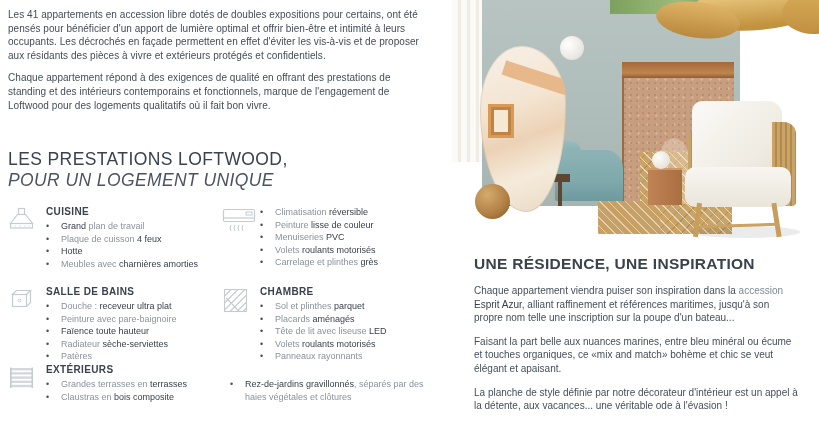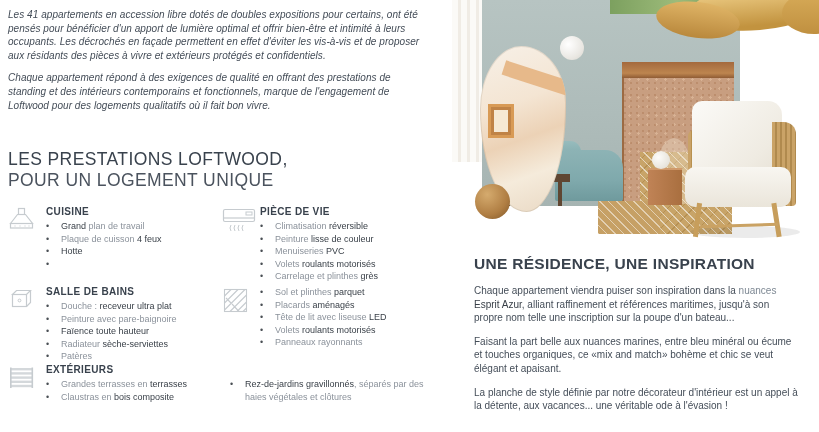--- a/index.html
+++ b/index.html
@@ -1,25 +1,25 @@
 <!DOCTYPE html>
 <html><head>
 <meta charset="utf-8">
 <style>
   html,body{margin:0;padding:0;background:#ffffff;}
   .page{position:relative;width:819px;height:432px;background:#ffffff;overflow:hidden;
         font-family:"Liberation Sans",sans-serif;color:#454e59;}
 
   
   .intro{position:absolute;left:8px;top:8px;width:420px;}
-  .intro p{margin:0 0 9px;font-size:10px;line-height:13.6px;color:#434c57;letter-spacing:.05px;font-style:italic;}
+  .intro p{margin:0 0 9px;font-size:10px;line-height:13.6px;color:#434c57;letter-spacing:.05px;}
 
   .main-title{position:absolute;left:8px;top:149px;}
   .main-title .l1{font-size:17.5px;font-weight:400;color:#39424d;letter-spacing:.4px;line-height:21px;}
-  .main-title .l2{font-size:17.5px;font-weight:400;color:#4b535e;letter-spacing:.4px;line-height:21px;}
+  .main-title .l2{font-size:17.5px;font-weight:400;color:#4b535e;letter-spacing:.4px;line-height:21px;font-style:italic;}
 
   
   #features-grid{position:absolute;left:8px;top:206px;width:447px;display:grid;
                  grid-template-columns:214px 233px;grid-template-rows:80px 78px auto;}
   .section{position:relative;padding-left:38px;}
   .section.no-icon{padding-left:8px;}
   .section .icon{position:absolute;left:0;top:1px;width:34px;height:32px;}
   .sec-title{font-size:10px;font-weight:700;color:#39424d;letter-spacing:.35px;margin:0 0 3px;}
   .features-list{list-style:none;margin:0;padding:0;}
   .features-list li{display:flex;font-size:9px;line-height:12.6px;color:#8b929b;}
@@ -136,31 +136,31 @@
           <li>
             <span class="dot">•</span>
             <span><span>Plaque de cuisson </span><span class="seg-bold">4 feux</span></span>
           </li>
           <li>
             <span class="dot">•</span>
             <span><span class="seg-bold">Hotte</span></span>
           </li>
           <li>
             <span class="dot">•</span>
+            <span><span>Meubles avec </span><span class="seg-bold">charnières amorties</span></span>
           </li>
         </ul>
       </div>
       <div class="section">
         <span class="icon"><svg width="34" height="30" viewBox="0 0 34 30" fill="none" stroke="#c6cbcf" stroke-width="1.2">
             <rect x="1.5" y="2.5" width="31" height="12" rx="1.5"></rect>
             <path d="M1.5 11 H32.5"></path>
             <rect x="24" y="5" width="6" height="3" stroke-width="1"></rect>
             <path d="M9 18 q-2 3 0 6 M13 18 q-2 3 0 6 M17 18 q-2 3 0 6 M21 18 q-2 3 0 6" stroke-width="1"></path>
           </svg></span>
-        <div class="sec-title">PIÈCE DE VIE</div>
         <ul class="features-list">
           <li>
             <span class="dot">•</span>
             <span><span>Climatisation </span><span class="seg-bold">réversible</span></span>
           </li>
           <li>
             <span class="dot">•</span>
             <span><span>Peinture </span><span class="seg-bold">lisse de couleur</span></span>
           </li>
           <li>
@@ -206,20 +206,21 @@
             <span class="dot">•</span>
             <span><span>Patères</span></span>
           </li>
         </ul>
       </div>
       <div class="section">
         <span class="icon"><svg width="27" height="27" viewBox="0 0 27 27" fill="none" stroke="#c6cbcf" stroke-width="1.1">
             <rect x="2.5" y="2.5" width="22" height="22"></rect>
             <path d="M2.5 9 L9 2.5 M2.5 16 L16 2.5 M2.5 23 L23 2.5 M8 24.5 L24.5 8 M15 24.5 L24.5 15 M21 24.5 L24.5 21 M10 17 L17 24.5 M4 11 L9 16"></path>
           </svg></span>
+        <div class="sec-title">CHAMBRE</div>
         <ul class="features-list">
           <li>
             <span class="dot">•</span>
             <span><span>Sol et plinthes </span><span class="seg-bold">parquet</span></span>
           </li>
           <li>
             <span class="dot">•</span>
             <span><span>Placards </span><span class="seg-bold">aménagés</span></span>
           </li>
           <li>
@@ -302,19 +303,19 @@
     <div class="mb rattan-r"></div>
     <div class="mb seat-cushion"></div>
     <div class="mb leg leg1"></div>
     <div class="mb leg leg2"></div>
     <div class="mb cross-rail"></div>
   </div>
 
   <div class="insp">
     <h2>UNE RÉSIDENCE, UNE INSPIRATION</h2>
     <div id="insp-paragraphs">
-        <p><span>Chaque appartement viendra puiser son inspiration dans la </span><span class="seg-muted">nuances</span><span> </span><span class="seg-bold">Esprit Azur</span><span>, alliant raffinement et références maritimes, jusqu'à son propre nom telle une inscription sur la poupe d'un bateau...</span></p>
+        <p><span>Chaque appartement viendra puiser son inspiration dans la </span><span class="seg-muted">accession</span><span> </span><span class="seg-bold">Esprit Azur</span><span>, alliant raffinement et références maritimes, jusqu'à son propre nom telle une inscription sur la poupe d'un bateau...</span></p>
         <p><span>Faisant la part belle aux nuances marines, entre bleu minéral ou écume et touches organiques, ce «mix and match» bohème et chic se veut élégant et apaisant.</span></p>
         <p><span>La planche de style définie par notre décorateur d'intérieur est un appel à la détente, aux vacances... une véritable ode à l'évasion !</span></p>
       </div>
   </div>
 
 </div>
 
 </body></html>

